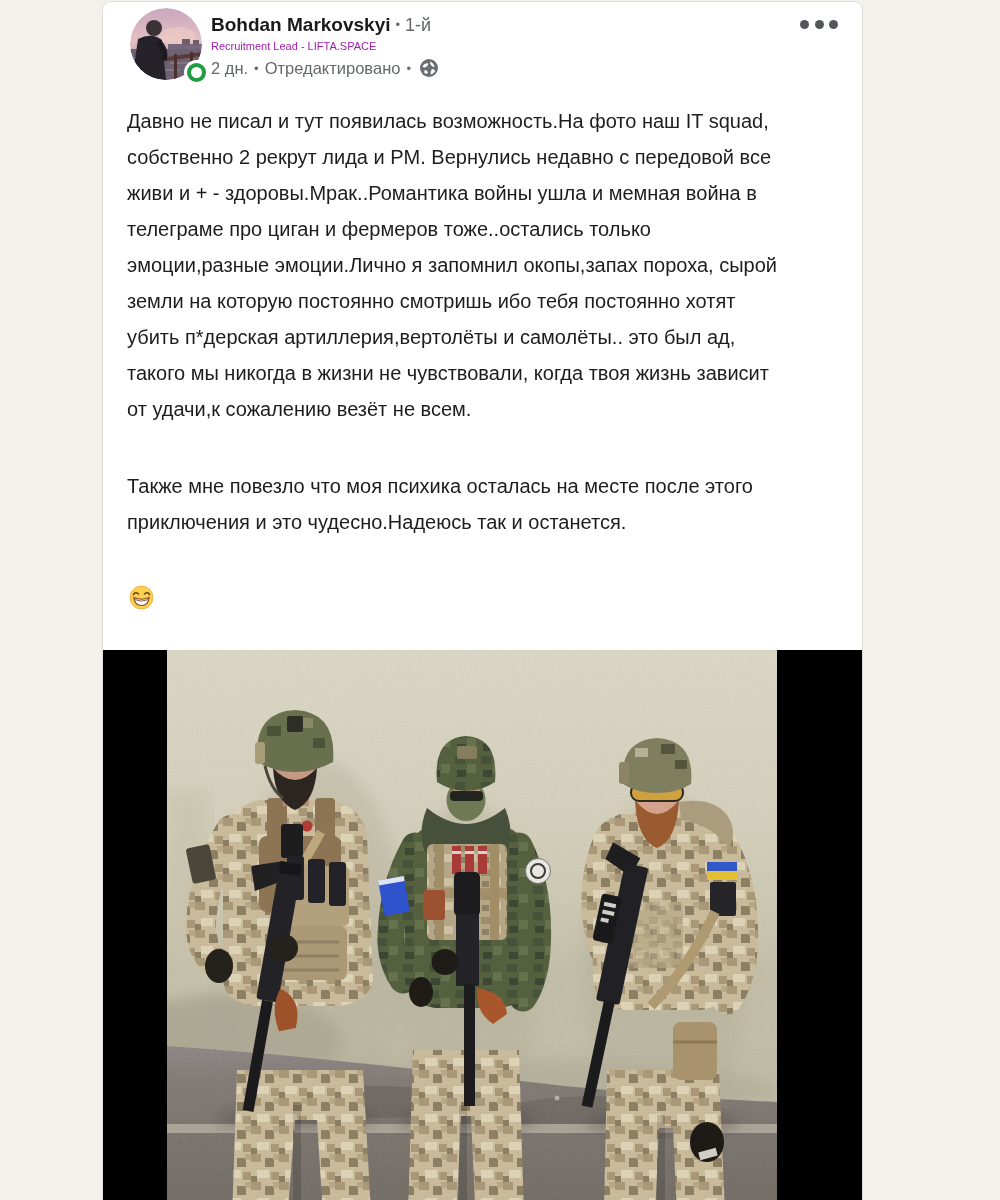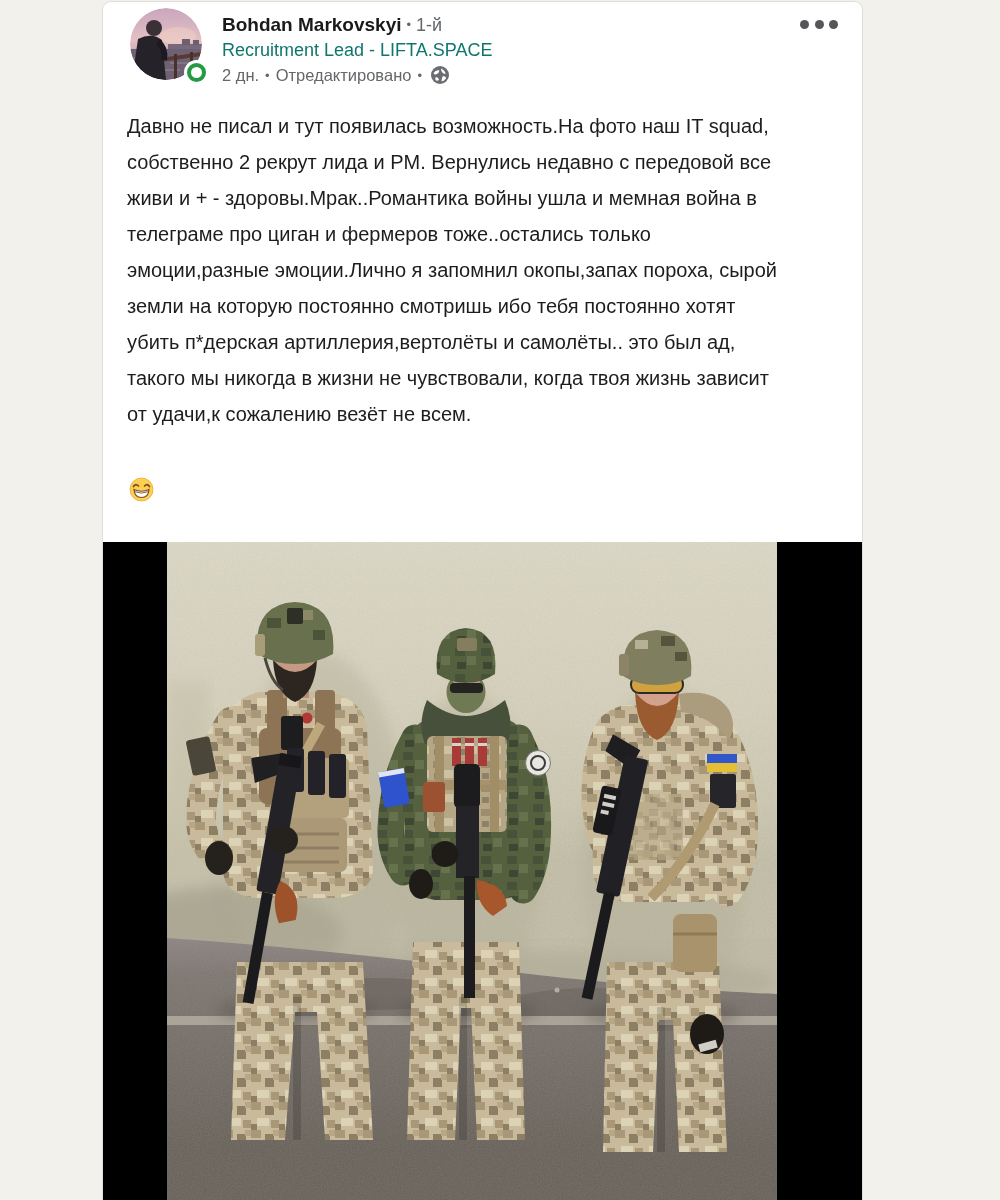--- a/index.html
+++ b/index.html
@@ -8,33 +8,33 @@
     background:#f3f1ec;
     font-family:"Liberation Sans", sans-serif;
     -webkit-font-smoothing:antialiased;
   }
   .card{
     position:absolute;left:103px;top:2px;width:759px;min-height:1398px;
     background:#ffffff;border-radius:8px;
     box-shadow:0 0 0 1px rgba(0,0,0,0.08);
   }
   
-  .header{position:relative;padding:6px 24px 0 27px;display:flex;gap:11px;}
+  .header{position:relative;padding:6px 24px 0 27px;display:flex;}
   .avatar-wrap{position:relative;width:72px;height:72px;flex:0 0 auto;cursor:pointer;}
   .avatar-wrap svg{display:block;border-radius:50%;}
   .presence{
     position:absolute;right:-4px;bottom:-2px;
     width:11px;height:11px;border:4.5px solid #249a41;border-radius:50%;
     background:#fff;box-shadow:0 0 0 3px #fff;
   }
   .author-col{margin-left:9px;margin-top:7px;line-height:1;}
   .author-line{font-size:19px;font-weight:700;color:#1a1a1c;white-space:nowrap;}
   .degree{font-weight:400;color:#65686b;font-size:18px;}
   .sep{color:#65686b;font-weight:400;font-size:13px;vertical-align:2px;margin:0 5px;}
-  .headline{font-size:18px;color:#0f766e;margin-top:7px;}
+  .headline{font-size:11px;color:#a21caf;margin-top:7px;}
   .meta{font-size:16.5px;color:#65686b;margin-top:6px;display:flex;align-items:center;}
   .meta .sep{margin:0 6px;vertical-align:1px;}
   .globe{margin-left:2px;display:inline-block;vertical-align:-4px;}
   .menu-btn{
     position:absolute;top:12px;right:18px;display:flex;gap:5.5px;
     padding:6px;cursor:pointer;background:none;border:none;
   }
   .menu-btn i{width:9px;height:9px;border-radius:50%;background:#54565a;display:block;}
   
   .post-text{margin:23px 20px 0 24px;font-size:20px;line-height:36px;color:#1d1d1f;}
@@ -118,20 +118,22 @@
   <div class="post-text">
     <p>Давно не писал и тут появилась возможность.На фото наш IT squad,
 собственно 2 рекрут лида и PM. Вернулись недавно с передовой все
 живи и + - здоровы.Мрак..Романтика войны ушла и мемная война в
 телеграме про циган и фермеров тоже..остались только
 эмоции,разные эмоции.Лично я запомнил окопы,запах пороха, сырой
 земли на которую постоянно смотришь ибо тебя постоянно хотят
 убить п*дерская артиллерия,вертолёты и самолёты.. это был ад,
 такого мы никогда в жизни не чувствовали, когда твоя жизнь зависит
 от удачи,к сожалению везёт не всем.</p>
+    <p>Также мне повезло что моя психика осталась на месте после этого
+приключения и это чудесно.Надеюсь так и останется.</p>
     <p><svg class="emoji" width="25" height="25" viewBox="0 0 25 25">
         <circle cx="12.5" cy="12.5" r="11.5" fill="#fcd14f" stroke="#e8a83c" stroke-width="0.8"></circle>
         <path d="M4.5,9.5 Q6.5,6 9.5,9" stroke="#7a4a28" stroke-width="1.7" fill="none" stroke-linecap="round"></path>
         <path d="M15.5,9 Q18.5,6 20.5,9.5" stroke="#7a4a28" stroke-width="1.7" fill="none" stroke-linecap="round"></path>
         <path d="M5,12.5 Q12.5,16 20,12.5 Q19.5,20.5 12.5,20.5 Q5.5,20.5 5,12.5 Z" fill="#ffffff" stroke="#7a4a28" stroke-width="1.2"></path>
         <path d="M5.6,14.6 Q12.5,17.6 19.4,14.6" stroke="#7a4a28" stroke-width="0.9" fill="none"></path>
       </svg></p>
   </div>
 
   <div class="photo" role="img">

